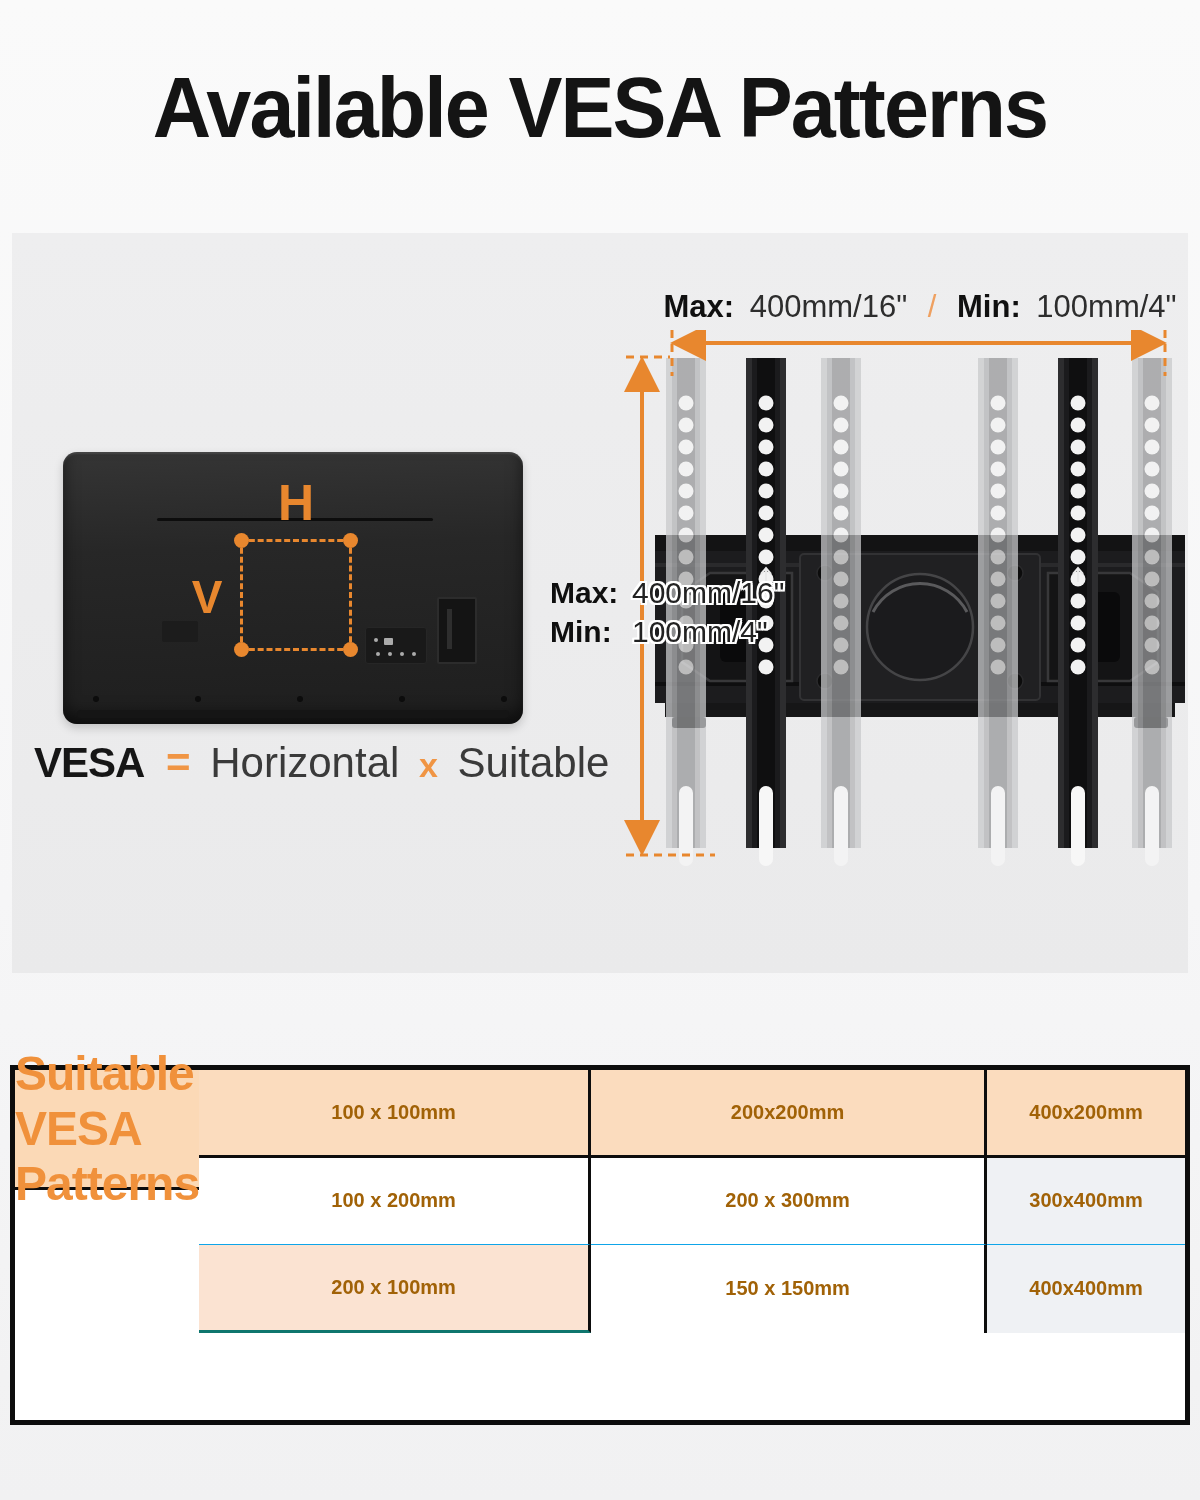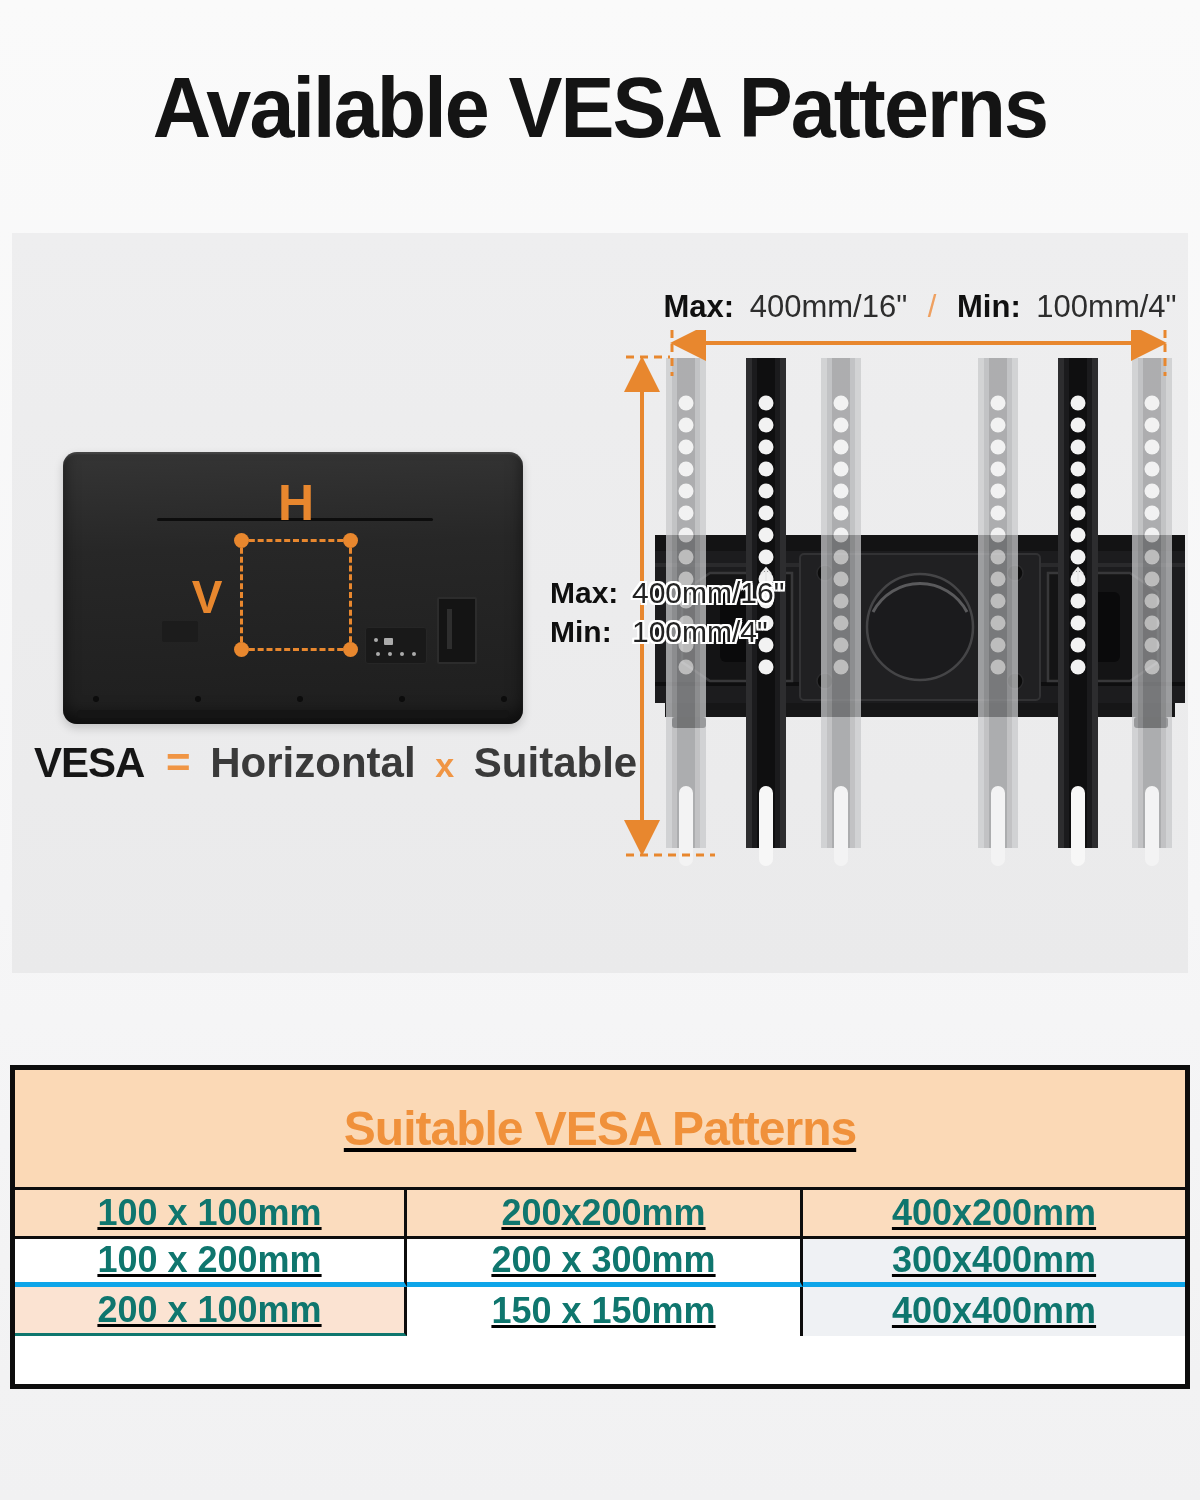--- a/index.html
+++ b/index.html
@@ -66,21 +66,21 @@
   .screw { position:absolute; bottom:22px; width:6px; height:6px; border-radius:50%; background:#0c0c0c; }
   .s1{left:30px;} .s2{left:132px;} .s3{left:234px;} .s4{left:336px;} .s5{left:438px;}
 
   
   .formula {
     position:absolute; left:22px; top:506px; white-space:nowrap; z-index:2;
     font-size:42px; color:#2f2f2f;
   }
   .formula .f-vesa { font-weight:700; color:#161616; letter-spacing:-1px; }
   .formula .f-eq   { font-weight:700; color:#F09544; margin:0 8px 0 10px; }
-  .formula .f-word { font-weight:700; color:#3a3a3a; }
+  .formula .f-word { font-weight:400; color:#3a3a3a; }
   .formula .f-x    { font-weight:700; color:#F09544; font-size:34px; margin:0 8px; }
 
   
   .dim-top {
     position:absolute; left:646px; top:56px; width:524px; text-align:center;
     white-space:nowrap; z-index:3; font-size:31px; color:#2d2d2d;
   }
   .dim-top .b { font-weight:700; color:#101010; }
   .dim-top .v { font-weight:400; margin-left:7px; }
   .dim-top .s { font-weight:400; color:#EFA060; margin:0 12px; }
@@ -89,38 +89,38 @@
   .dim-side .b { display:inline-block; width:82px; font-weight:700; color:#0f0f0f; }
   .dim-side .v { font-weight:400; color:#222;
     text-shadow:-2px -2px 0 #fff, 2px -2px 0 #fff, -2px 2px 0 #fff, 2px 2px 0 #fff,
                  0 -2px 0 #fff, 0 2px 0 #fff, -2px 0 0 #fff, 2px 0 0 #fff; }
 
   
   .bracket { position:absolute; left:608px; top:97px; width:570px; height:540px; z-index:1; }
 
   
   .vtable {
-    position:absolute; left:10px; top:1065px; width:1180px; height:324px;
+    position:absolute; left:10px; top:1065px; width:1180px; height:360px;
     border:5px solid #0d0d0d; background:#ffffff;
-    display:flex; flex-direction:column;text-decoration:underline;
+    display:flex; flex-direction:row;
   }
   .vt-header {
     height:120px; flex:0 0 120px; background:#FBD9B6;
     border-bottom:3px solid #0d0d0d;
     display:flex; align-items:center; justify-content:center;
     color:#F0913B; font-size:48px; font-weight:700; letter-spacing:-1px;
   }
   .vt-grid { flex:1; display:grid; grid-template-columns:392px 396px 1fr; grid-template-rows:repeat(4,1fr); }
   .cell {
     display:flex; align-items:center; justify-content:center;
-    font-size:36px; font-weight:700; color:#0f766e; background:#ffffff;
+    font-size:20px; font-weight:700; color:#a16207; background:#ffffff;
   }
   .cell.c0, .cell.c1 { border-right:3px solid #0d0d0d; }
   .row0 { border-bottom:3px solid #0d0d0d; background:#FBDCBE; }
-  .row1 { border-bottom:5px solid #0ea5e9; }
+  .row1 { border-bottom:1px solid #0ea5e9; }
   .row2 { border-bottom:3px solid #0f766e; background:#FBE3D2; }
   .row1.c2, .row3.c2 { background:#EFF1F4;text-align:right; }
 </style>
 </head>
 <body>
 
 <div class="page">
 
   <h1 class="title">Available VESA Patterns</h1>
 

